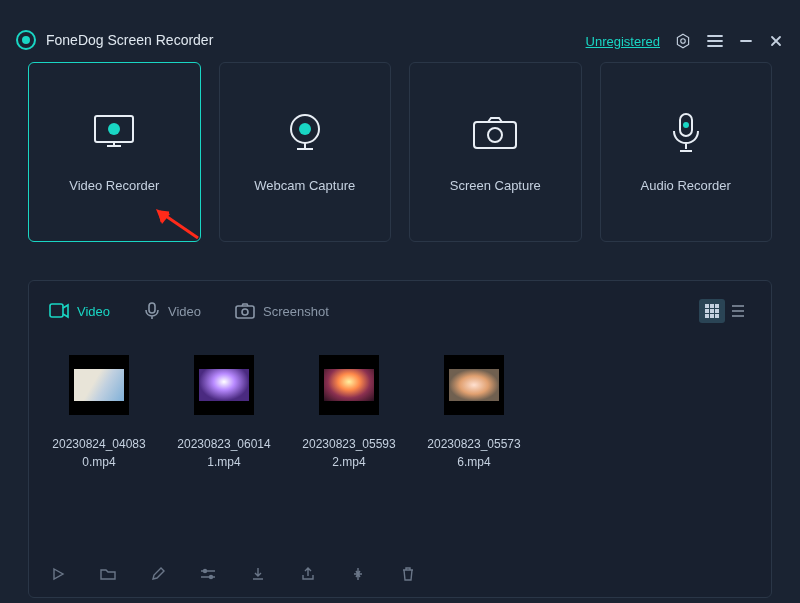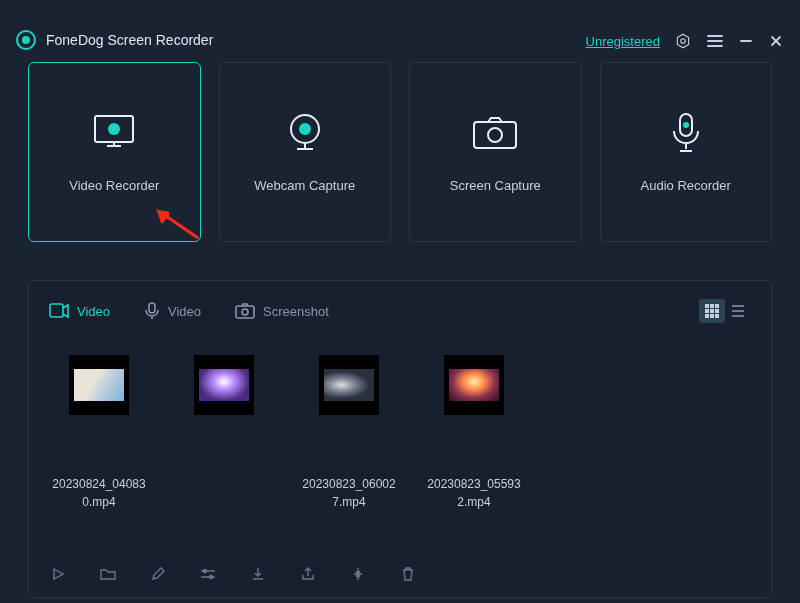--- a/index.html
+++ b/index.html
@@ -106,21 +106,20 @@
     .thumb-img.t0 { background: linear-gradient(120deg,#e8e4d8 40%,#c0d0e0 60%,#7fb0d8); }
     .thumb-img.t1 { background: radial-gradient(ellipse at 50% 40%,#fff,#b88aff 30%,#4a2a80 70%); }
     .thumb-img.t2 { background: radial-gradient(ellipse at 50% 30%,#ff8a4a,#d04a2a 30%,#2a1020 60%,#1a0818); }
     .thumb-img.t3 { background: radial-gradient(ellipse at 35% 50%,#e0e0e0,#7a8090 30%,#2a3040 60%); }
     .thumb-img.t4 { background: radial-gradient(ellipse at 50% 40%,#fff0a0,#ff8a4a 30%,#8a3050 60%,#2a1020); }
     .thumb-img.t5 { background: radial-gradient(ellipse at 50% 50%,#ffe0d0,#e0a070 40%,#706050 70%); }
     .thumb-label {
       font-size: 12px; color: #c5d1e0;
       text-align: center; line-height: 1.5;
       word-break: break-word;
-      margin-top: 40px;
     }
     
     
     .bottom-toolbar {
       display: flex; gap: 32px; align-items: center;
       padding-top: 10px; border-top: 1px solid transparent;
     }
     .tb-icon {
       color: #6a7688; cursor: pointer; display: flex;
       width: 18px; height: 18px; align-items: center; justify-content: center;
@@ -265,33 +264,34 @@
     <div class="thumb-item">
       <div class="thumb-frame">
           <div class="thumb-img t0"></div>
         </div>
       <div class="thumb-label">20230824_040830.mp4</div>
     </div>
     <div class="thumb-item">
       <div class="thumb-frame">
           <div class="thumb-img t1"></div>
         </div>
-    </div>
-    <div class="thumb-item">
-      <div class="thumb-frame">
-          <div class="thumb-img t3"></div>
-        </div>
-      <div class="thumb-label">20230823_060027.mp4</div>
+      <div class="thumb-label">20230823_060141.mp4</div>
     </div>
     <div class="thumb-item">
       <div class="thumb-frame">
           <div class="thumb-img t4"></div>
         </div>
       <div class="thumb-label">20230823_055932.mp4</div>
     </div>
+    <div class="thumb-item">
+      <div class="thumb-frame">
+          <div class="thumb-img t5"></div>
+        </div>
+      <div class="thumb-label">20230823_055736.mp4</div>
+    </div>
   </div>
 
   <div class="bottom-toolbar">
     <span class="tb-icon">
       <svg width="14" height="14" viewBox="0 0 14 14" fill="none" stroke="#6a7688" stroke-width="1.4">
           <path d="M3 2l9 5-9 5z"></path>
         </svg>
     </span>
     <span class="tb-icon">
       <svg width="16" height="14" viewBox="0 0 16 14" fill="none" stroke="#6a7688" stroke-width="1.4">

